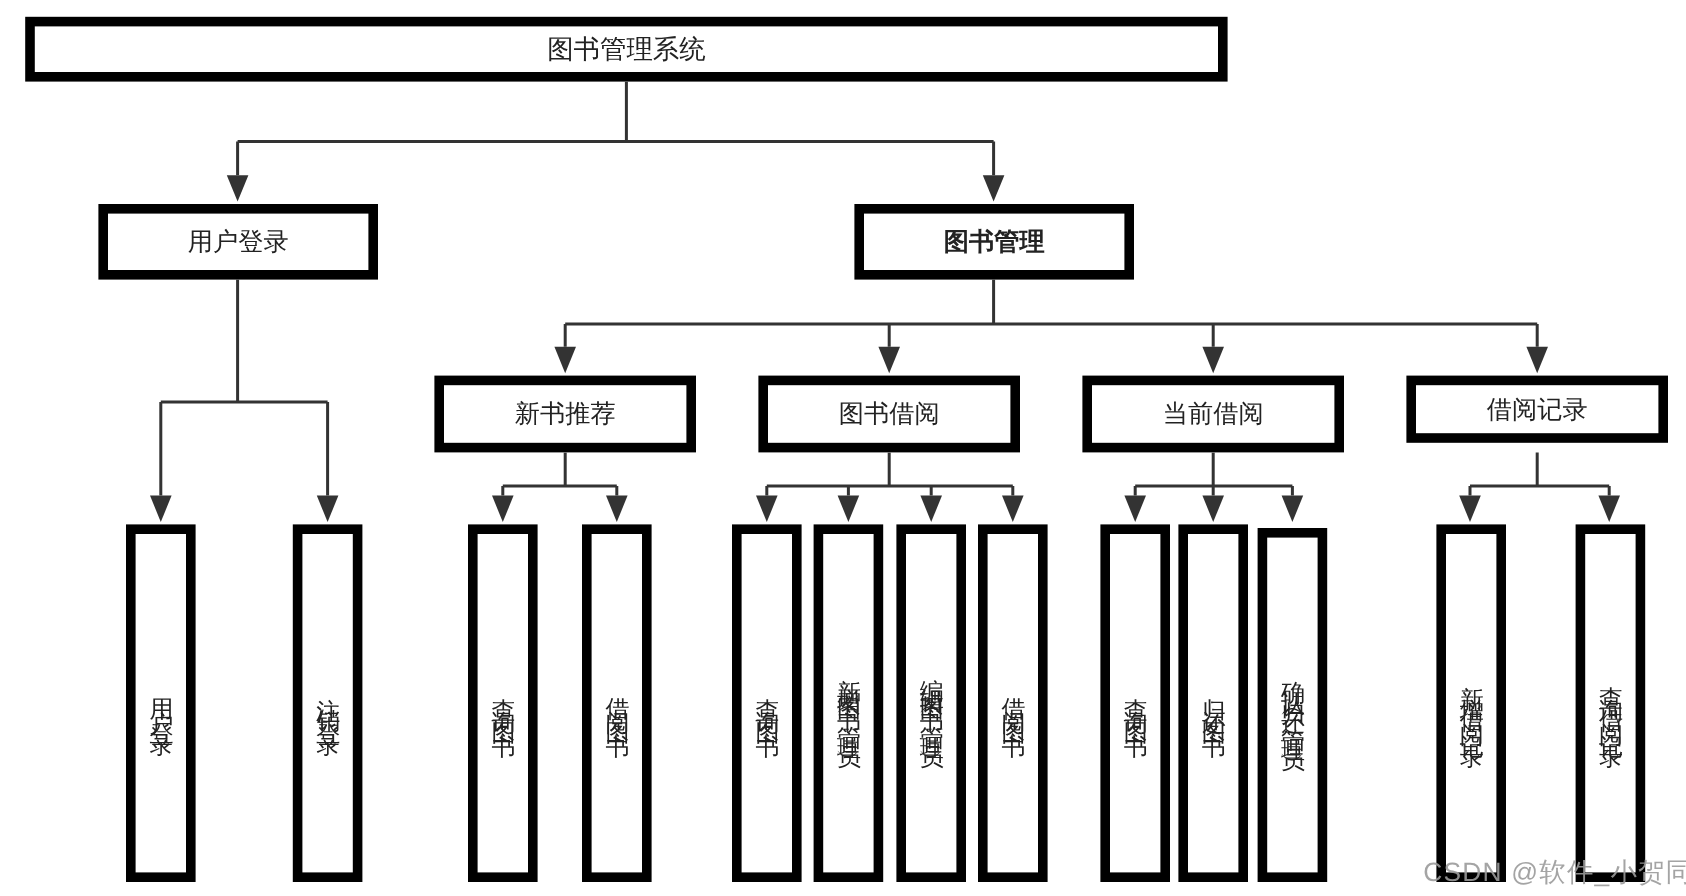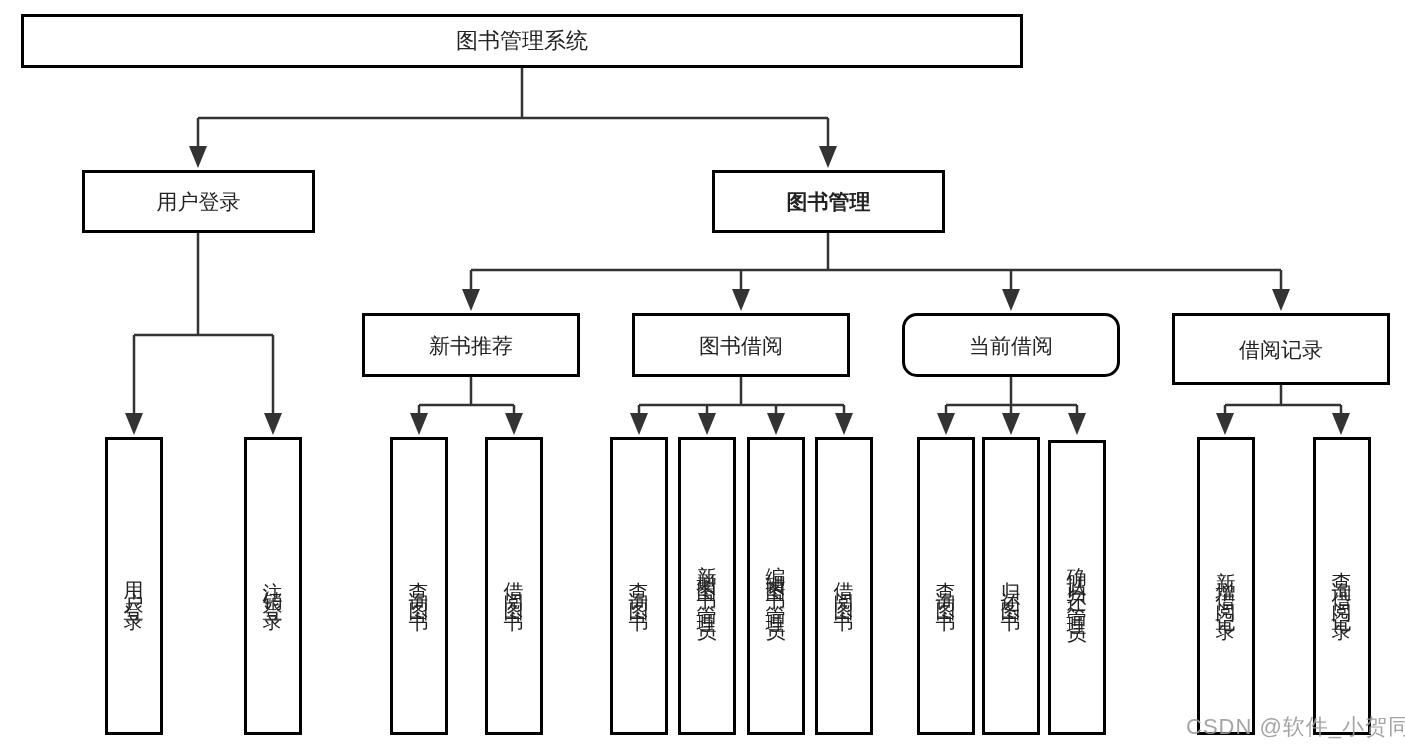--- a/index.html
+++ b/index.html
@@ -19,21 +19,21 @@
     position: absolute;
     left: 0;
     top: 0;
     width: 1405px;
     height: 747px;
   }
   .box {
     position: absolute;
     box-sizing: border-box;
     background: #ffffff;
-    border: 3px solid #000000;
+    border: 8px solid #000000;
     display: flex;
     align-items: center;
     justify-content: center;
     color: #222222;
     font-size: 20px;
     line-height: 1;
     text-align: left;
     white-space: nowrap;
   }
   .root-box { font-size: 22px; }
@@ -102,22 +102,22 @@
     </g>
   </svg>
 
   <div class="box root-box" style="left:21px; top:14px; width:1002px; height:54px;">图书管理系统</div>
 
   <div class="box lvl2-box" style="left:82px; top:170px; width:233px; height:63px;">用户登录</div>
   <div class="box lvl2-box" style="left:712px; top:170px; width:233px; height:63px;font-weight:bold;">图书管理</div>
 
   <div class="box lvl3-box" style="left:632px; top:313px; width:218px; height:64px;">图书借阅</div>
   <div class="box lvl3-box" style="left:362px; top:313px; width:218px; height:64px;">新书推荐</div>
-  <div class="box lvl3-box" style="left:902px; top:313px; width:218px; height:64px;border-radius:15px;">当前借阅</div>
-  <div class="box lvl3-box" style="left:1172px; top:313px; width:218px; height:72px;">借阅记录</div>
+  <div class="box lvl3-box" style="left:902px; top:313px; width:218px; height:64px;">当前借阅</div>
+  <div class="box lvl3-box" style="left:1172px; top:313px; width:218px; height:56px;">借阅记录</div>
 
   <div class="box vbox" style="left:105px; top:437px; width:58px; height:298px;">用户登录</div>
   <div class="box vbox" style="left:244px; top:437px; width:58px; height:298px;">注销登录</div>
 
   <div class="box vbox" style="left:390px; top:437px; width:58px; height:298px;">查询图书</div>
   <div class="box vbox" style="left:485px; top:437px; width:58px; height:298px;">借阅图书</div>
 
   <div class="box vbox" style="left:610px; top:437px; width:58px; height:298px;">查询图书</div>
   <div class="box vbox vbox-long" style="left:678px; top:437px; width:58px; height:298px;">新增图书（管理员）</div>
   <div class="box vbox vbox-long" style="left:747px; top:437px; width:58px; height:298px;">编辑图书（管理员）</div>

